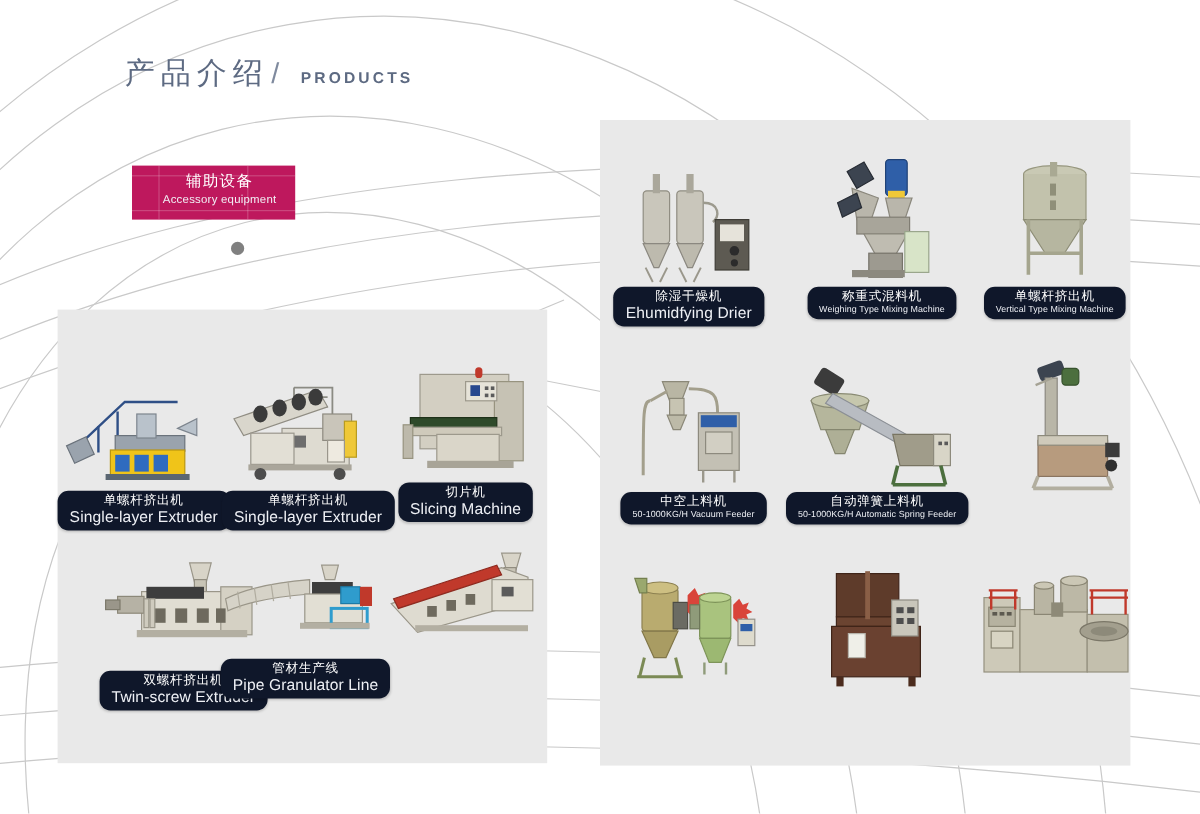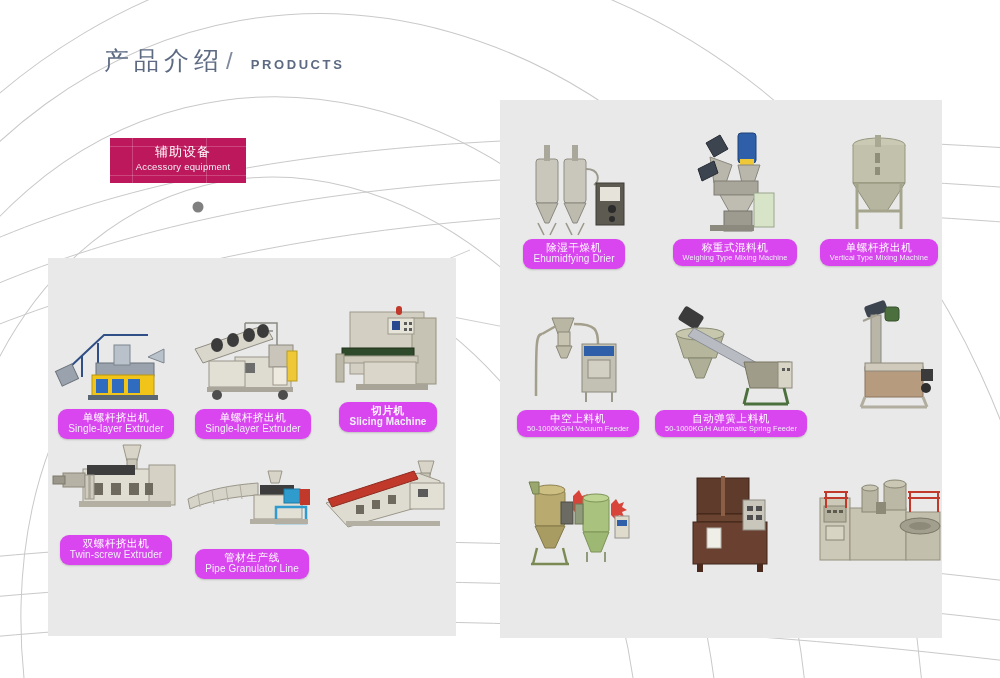--- a/index.html
+++ b/index.html
@@ -107,38 +107,38 @@
     text-align: center;
   }
   .product .photo {
     height: 104px;
     position: relative;
   }
   .product .photo svg { display: block; margin: 0 auto; }
 
   .badge {
     display: inline-block;
-    background: #d946ef;
+    background: #0f172a;
     border-radius: 9px;
     padding: 3px 10px 4px 10px;
     color: #ffffff;
     line-height: 1.05;
     box-shadow: 0 1px 2px rgba(0,0,0,0.18);
     white-space: nowrap;
   }
   .badge .b-cn {
     display: block;
     font-family: "DejaVu Serif", "Liberation Serif", serif;
     font-size: 10.5px;
     letter-spacing: 0.6px;
     padding-bottom: 1px;
   }
   .badge .b-en {
     display: block;
-    font-size: 10px;
+    font-size: 13px;
     letter-spacing: 0.1px;
     color: #eef0f5;
   }
   .badge.wide .b-en { font-size: 7.4px; }
 </style>
 </head>
 <body>
 
 <svg id="decor" viewBox="0 0 1000 678" xmlns="http://www.w3.org/2000/svg">
   <g fill="none" stroke="#c9c9c9" stroke-width="1">
@@ -245,21 +245,21 @@
       <circle cx="30" cy="90" r="5" fill="#4d4d4d"></circle>
         <circle cx="96" cy="90" r="5" fill="#4d4d4d"></circle>
     </svg>
   </div>
   <div class="badge">
     <span class="b-cn">单螺杆挤出机</span>
     <span class="b-en">Single-layer Extruder</span>
   </div>
 </div>
 
-<div class="product" style="left:320px; top:298px;font-weight:bold;">
+<div class="product" style="left:320px; top:298px;">
   <div class="photo">
     <svg width="124" height="112" viewBox="0 0 124 112">
       <rect x="24" y="14" width="74" height="62" fill="#d3cfc2" stroke="#9d998c"></rect>
       <rect x="86" y="20" width="24" height="66" fill="#c6c2b4" stroke="#97937f"></rect>
       <rect x="62" y="20" width="26" height="16" fill="#e6e3d8" stroke="#9d998c"></rect>
       <rect x="66" y="23" width="8" height="9" fill="#27488e"></rect>
       <g fill="#5b5b5b">
           <rect x="78" y="24" width="3" height="3"></rect>
           <rect x="83" y="24" width="3" height="3"></rect>
       <rect x="78" y="30" width="3" height="3"></rect>
@@ -272,21 +272,21 @@
       <rect x="10" y="56" width="8" height="28" fill="#bdb9ab" stroke="#97937f"></rect>
       <rect x="30" y="86" width="72" height="6" fill="#a8a497"></rect>
     </svg>
   </div>
   <div class="badge">
     <span class="b-cn">切片机</span>
     <span class="b-en">Slicing Machine</span>
   </div>
 </div>
 
-<div class="product" style="left:48px; top:431px;">
+<div class="product" style="left:48px; top:455px;padding-left:35px;">
   <div class="photo">
     <svg width="134" height="100" viewBox="0 0 134 100">
       <path d="M74 14 L92 14 L88 30 L78 30 Z" fill="#d8d4c8" stroke="#9a9689"></path>
       <rect x="78" y="28" width="10" height="16" fill="#c8c4b6" stroke="#918d80"></rect>
       <rect x="34" y="38" width="76" height="34" fill="#e0ddd2" stroke="#9a9689"></rect>
       <rect x="38" y="34" width="48" height="10" fill="#3d3d3d"></rect>
       <rect x="100" y="34" width="26" height="40" fill="#d5d1c4" stroke="#9a9689"></rect>
       <g fill="#6e6a5e">
         <rect x="44" y="52" width="10" height="12"></rect>
           <rect x="62" y="52" width="10" height="12"></rect>

